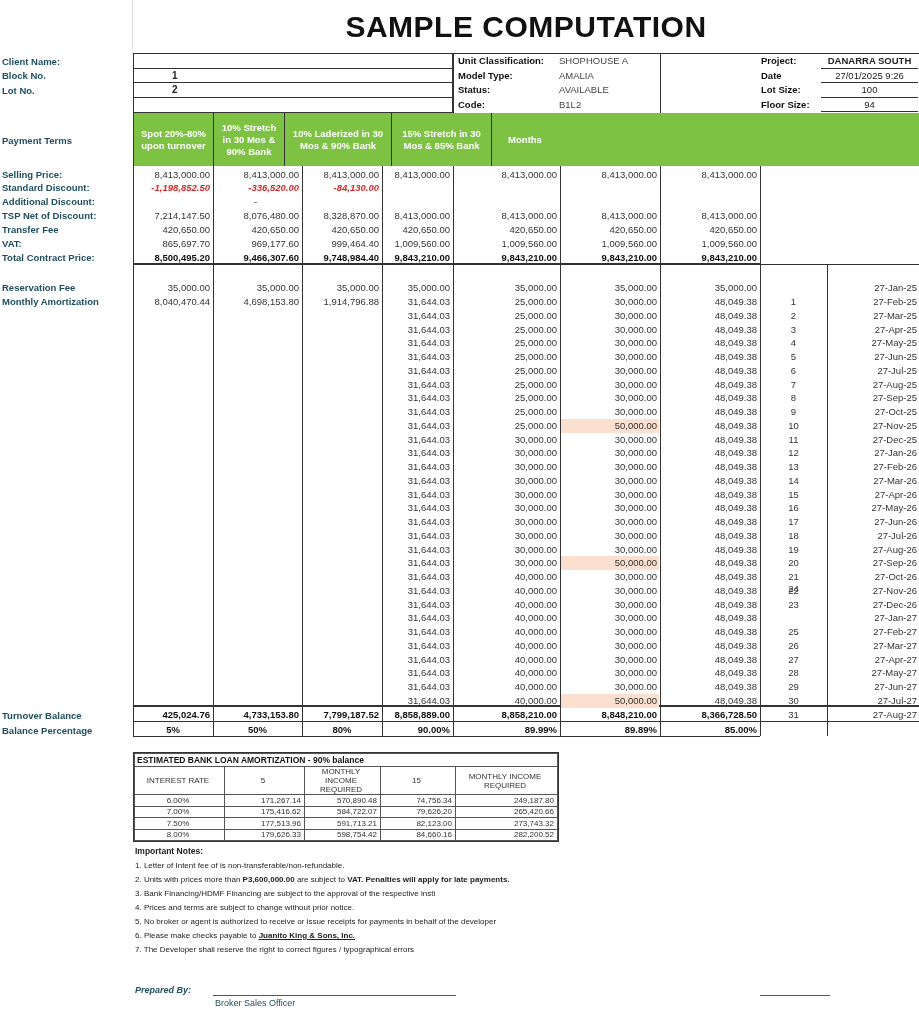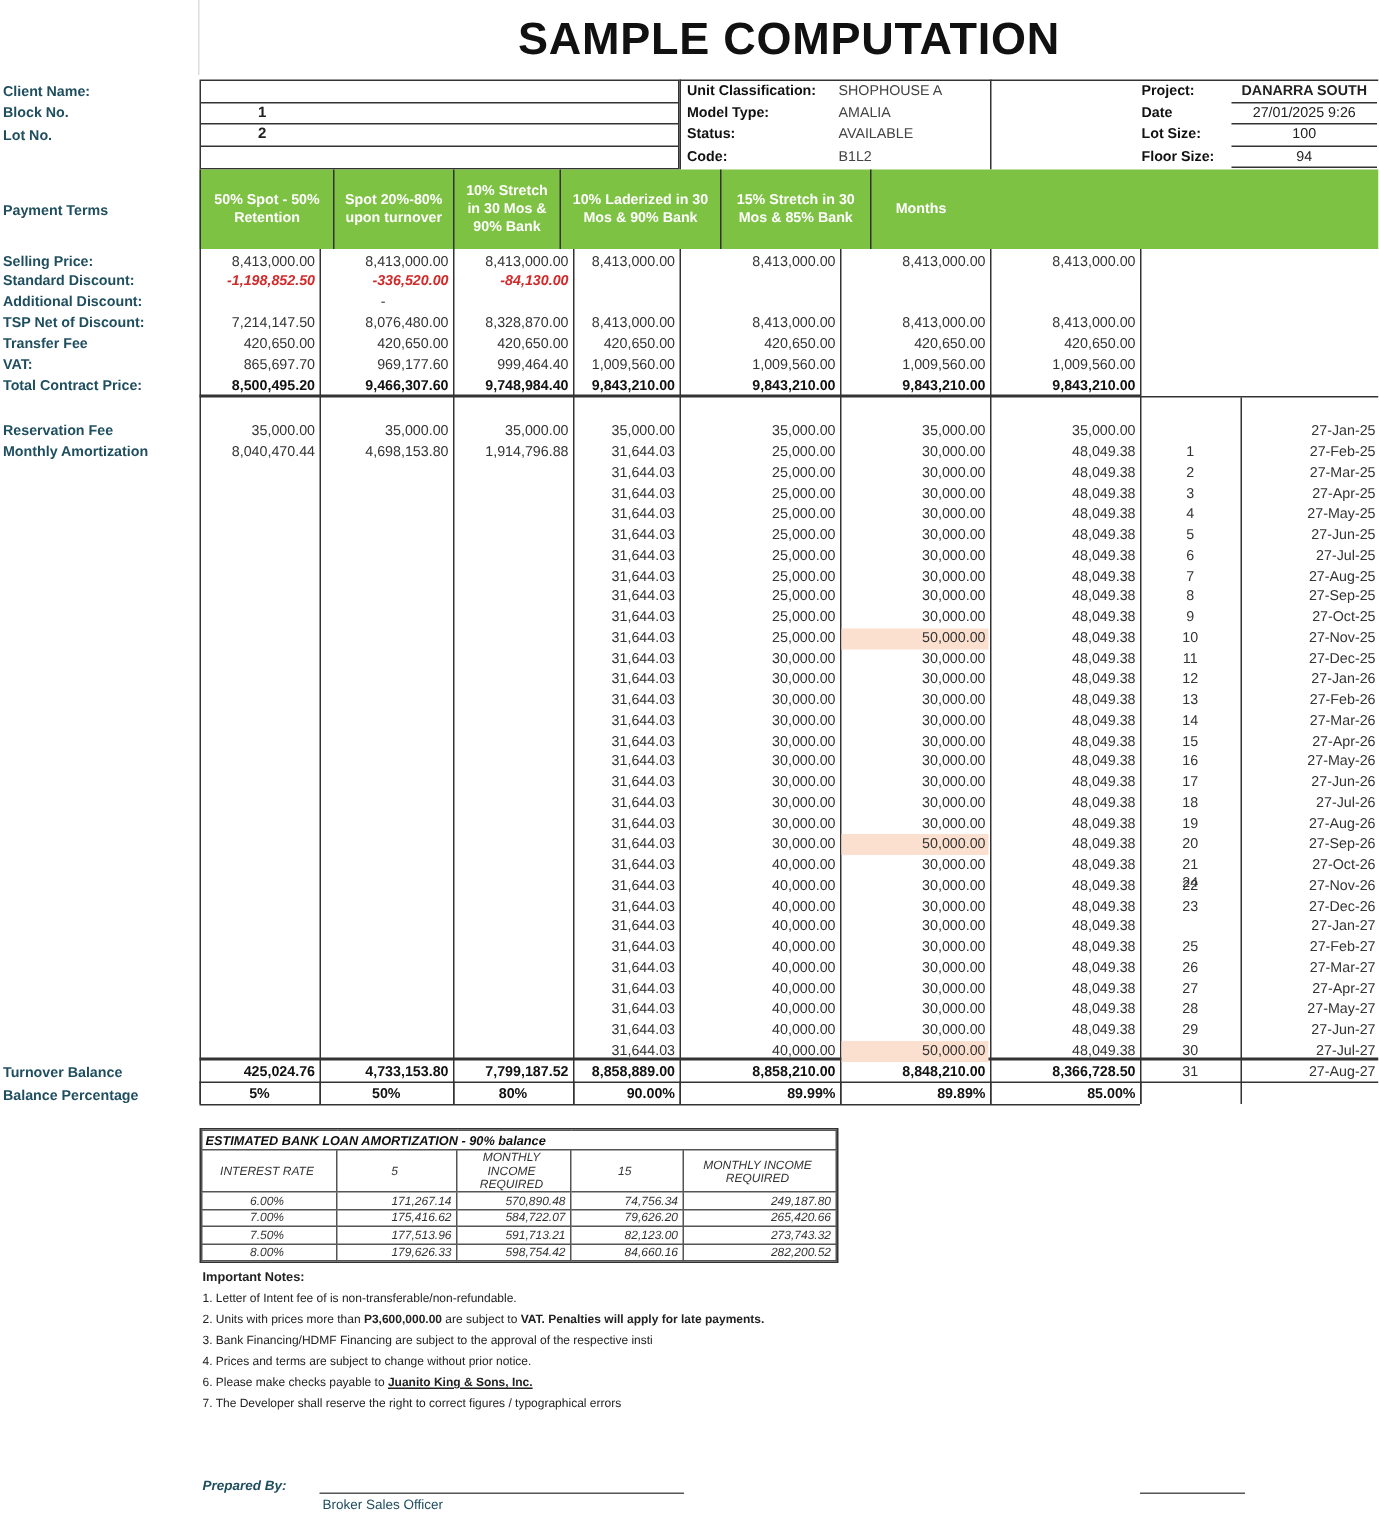--- a/index.html
+++ b/index.html
@@ -26,21 +26,21 @@
   .col { position: absolute; border-left: 1px solid #333; }
   .cell { position: absolute; right: 2px; font-size: 9.5px; text-align: right; white-space: nowrap; color: #333; }
   .cell.b { font-weight: bold; color: #111; }
   .cell.red { color: #d12a2a; font-style: italic; font-weight: bold; }
   .hl { position: absolute; background: #fbe0cf; }
   .hline { position: absolute; height: 1px; background: #333; }
   .hline2 { position: absolute; height: 2px; border-top: 1px solid #333; border-bottom: 1px solid #333; }
   .mcell { position: absolute; font-size: 9.5px; text-align: center; color: #333; }
   .scell { position: absolute; font-size: 9.5px; text-align: right; color: #333; }
   .bank { left: 133px; top: 752px; width: 426px; border: 1px solid #333; }
-  .bank table { border-collapse: collapse; width: 100%; font-size: 8px; font-style: italic; color: #333; }
+  .bank table { border-collapse: collapse; width: 100%; font-size: 8px; color: #333; }
   .bank td { border: 1px solid #555; height: 11.5px; text-align: right; padding-right: 3px; }
   .bank td.c { text-align: center; }
   .bank .btitle { font-weight: bold; font-size: 8.5px; text-align: left; padding-left: 2px; color: #111; height: 13px; }
   .notes { left: 135px; top: 846px; font-size: 8px; color: #222; }
   .notes .nh { font-weight: bold; font-size: 8.5px; margin-bottom: 4px; }
   .notes .n { height: 14px; line-height: 12px; }
   .notes b { font-weight: bold; }
   .notes u { font-weight: bold; text-decoration: underline; }
   .prep { left: 135px; top: 985px; font-size: 9px; font-style: italic; color: #1f4e5f; font-weight: bold; }
   .sigline { left: 213px; top: 995px; width: 243px; height: 1px; background: #555; }
@@ -97,21 +97,20 @@
       <span class="v">100</span>
     </div>
   <div class="r-row">
       <span class="k">Floor Size:</span>
       <span class="v">94</span>
     </div>
 </div>
 
 <div class="abs lbl" style="left:2px;top:135px">Payment Terms</div>
 <div class="abs hdr" style="left:133px;width:786px">
-  <div style="width:89px">50% Spot - 50% Retention</div>
   <div style="width:80px">Spot 20%-80% upon turnover</div>
   <div style="width:71px">10% Stretch in 30 Mos &amp; 90% Bank</div>
   <div style="width:107px">10% Laderized in 30 Mos &amp; 90% Bank</div>
   <div style="width:100px">15% Stretch in 30 Mos &amp; 85% Bank</div>
   <div style="width:67px">Months</div>
 </div>
 
 <div class="abs lbl" style="left:2px;top:169px">Selling Price:</div>
 <div class="abs lbl" style="left:2px;top:182px">Standard Discount:</div>
 <div class="abs lbl" style="left:2px;top:196px">Additional Discount:</div>
@@ -455,20 +454,21 @@
       </tbody>
   </table>
 </div>
 
 <div class="abs notes">
   <div class="nh">Important Notes:</div>
   <div class="n">1. Letter of Intent fee of is non-transferable/non-refundable.</div>
   <div class="n"><span>2. Units with prices more than </span><b>P3,600,000.00</b><span> are subject to </span><b>VAT. Penalties will apply for late payments.</b></div>
   <div class="n">3. Bank Financing/HDMF Financing are subject to the approval of the respective insti</div>
   <div class="n">4. Prices and terms are subject to change without prior notice.</div>
+  <div class="n">5. No broker or agent is authorized to receive or issue receipts for payments in  behalf of the developer</div>
   <div class="n"><span>6. Please make checks payable to </span><u>Juanito King &amp; Sons, Inc.</u></div>
   <div class="n">7. The Developer shall reserve the right to correct figures / typographical errors</div>
 </div>
 
 <div class="abs prep">Prepared By:</div>
 <div class="abs sigline"></div>
 <div class="abs siglabel">Broker Sales Officer</div>
 <div class="abs sigline2"></div>
 
 </body></html>

